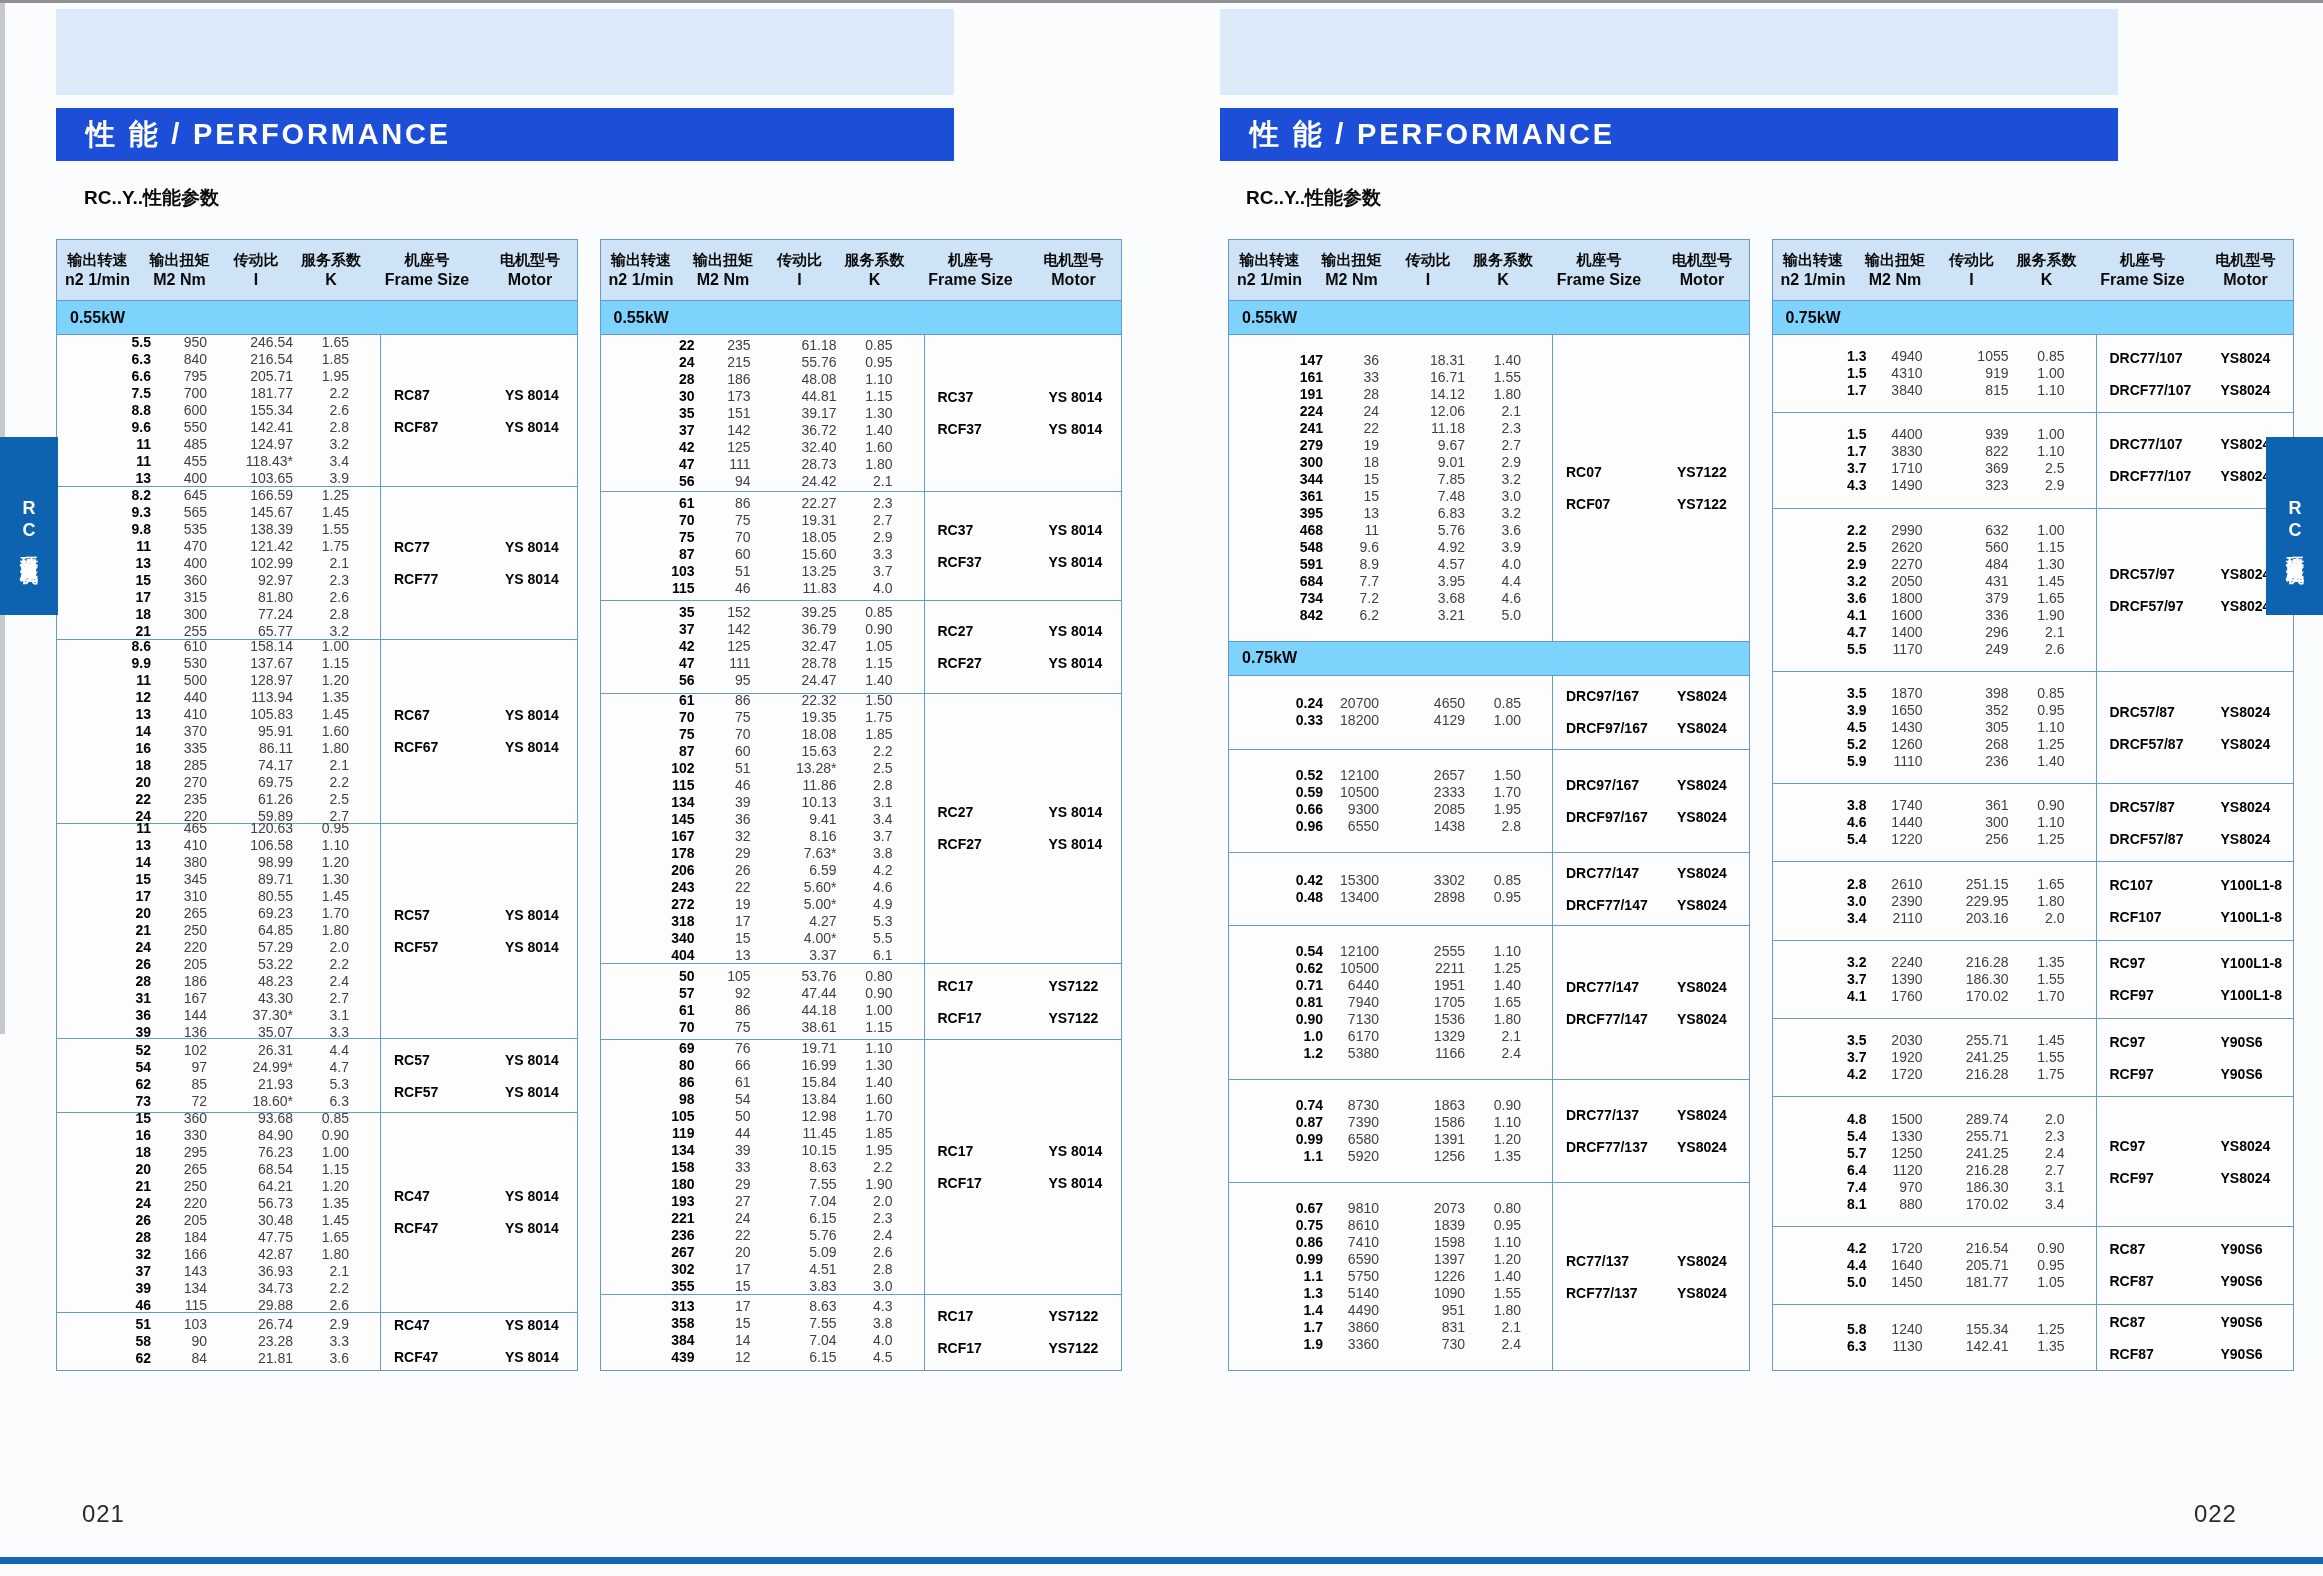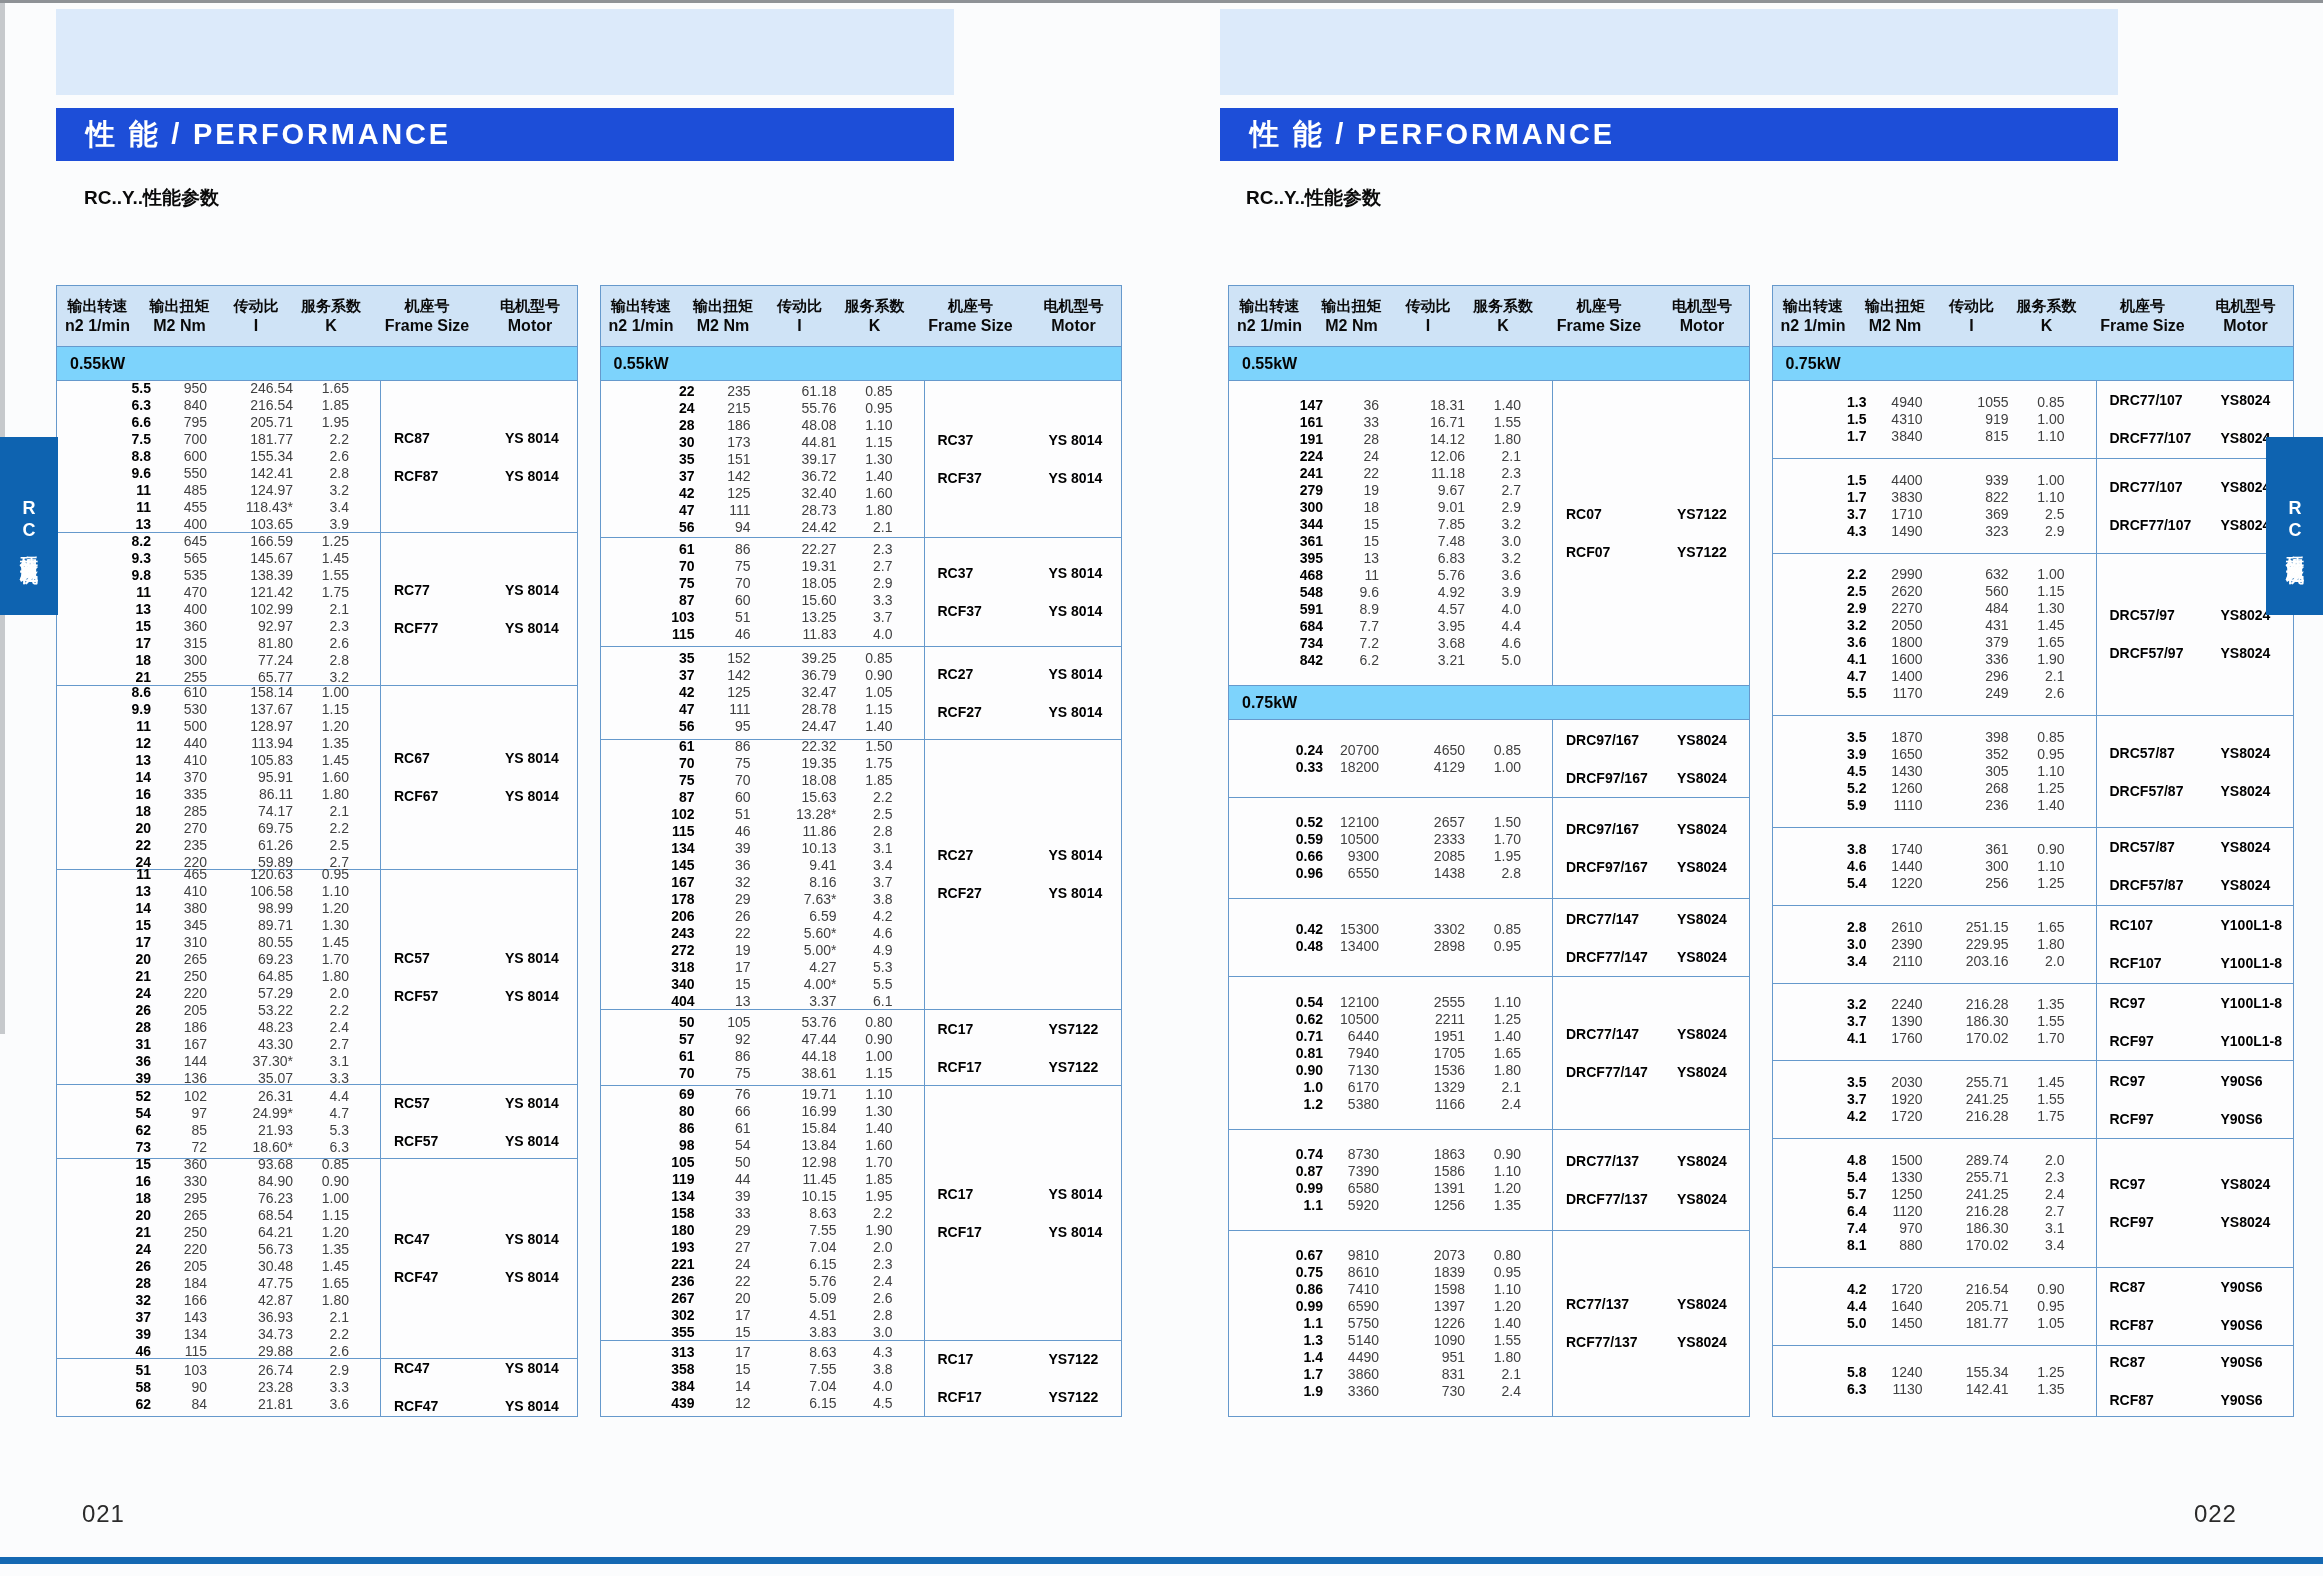--- a/index.html
+++ b/index.html
@@ -21,21 +21,21 @@
   }
   .subtitle { position:absolute; top:182px; left:84px; font-size:19px; font-weight:600; color:#0a0a0a; }
 
   .tables { position:absolute; top:236px; left:56px; display:flex; gap:21.5px; }
   .page-right .topband, .page-right .banner { left:58px; }
   .page-right .tables { left:66px; }
 
   .perf-table {
     width:522px; height:1132px; box-sizing:border-box;
     border:1.9px solid #6699cc; background:#fdfdfe;
-    display:flex; flex-direction:column;margin-top:46px;
+    display:flex; flex-direction:column;
   }
   .thead {
     background:#cfe3f6; border-bottom:1.9px solid #6699cc;
     display:grid; grid-template-columns:81px 83px 70px 80px 112px 1fr;
     height:60px; align-items:center; flex:0 0 auto;
   }
   .hcell { text-align:center; font-weight:bold; color:#0a0a0a; line-height:19.7px; }
   .hcell .zh { display:block; font-size:15px; }
   .hcell .en { display:block; font-size:16px; }
 
@@ -47,21 +47,21 @@
 
   .block { flex:1 1 auto; display:flex; min-height:0; }
   .block + .block { border-top:1.9px solid #6699cc; }
   .rows { width:323px; box-sizing:border-box; display:flex; flex-direction:column; justify-content:center; padding:5.6px 0; }
   .drow { display:grid; grid-template-columns:94px 56px 86px 56px; line-height:17px; }
   .dcell { text-align:right; font-size:14px; color:#3f3f3f; }
   .dcell.n2 { font-weight:bold; color:#000000; }
 
   .framecell {
     flex:1 1 auto; border-left:1.9px solid #6699cc;
-    display:flex; flex-direction:column; justify-content:center; gap:20px;
+    display:flex; flex-direction:column; justify-content:center; gap:14px;
   }
   .fm-line { display:grid; grid-template-columns:111px 1fr; padding-left:13px; }
   .fm-line span { font-size:14px; font-weight:bold; color:#000000; line-height:18px; white-space:nowrap; }
 
   .side-tab {
     position:absolute; top:434px; width:58px; height:178px; background:#0e63b0;
     color:#ffffff; display:flex; align-items:center; justify-content:center;
     writing-mode:vertical-rl; text-orientation:upright;
     font-size:18px; font-weight:bold; letter-spacing:1.9px;
   }

